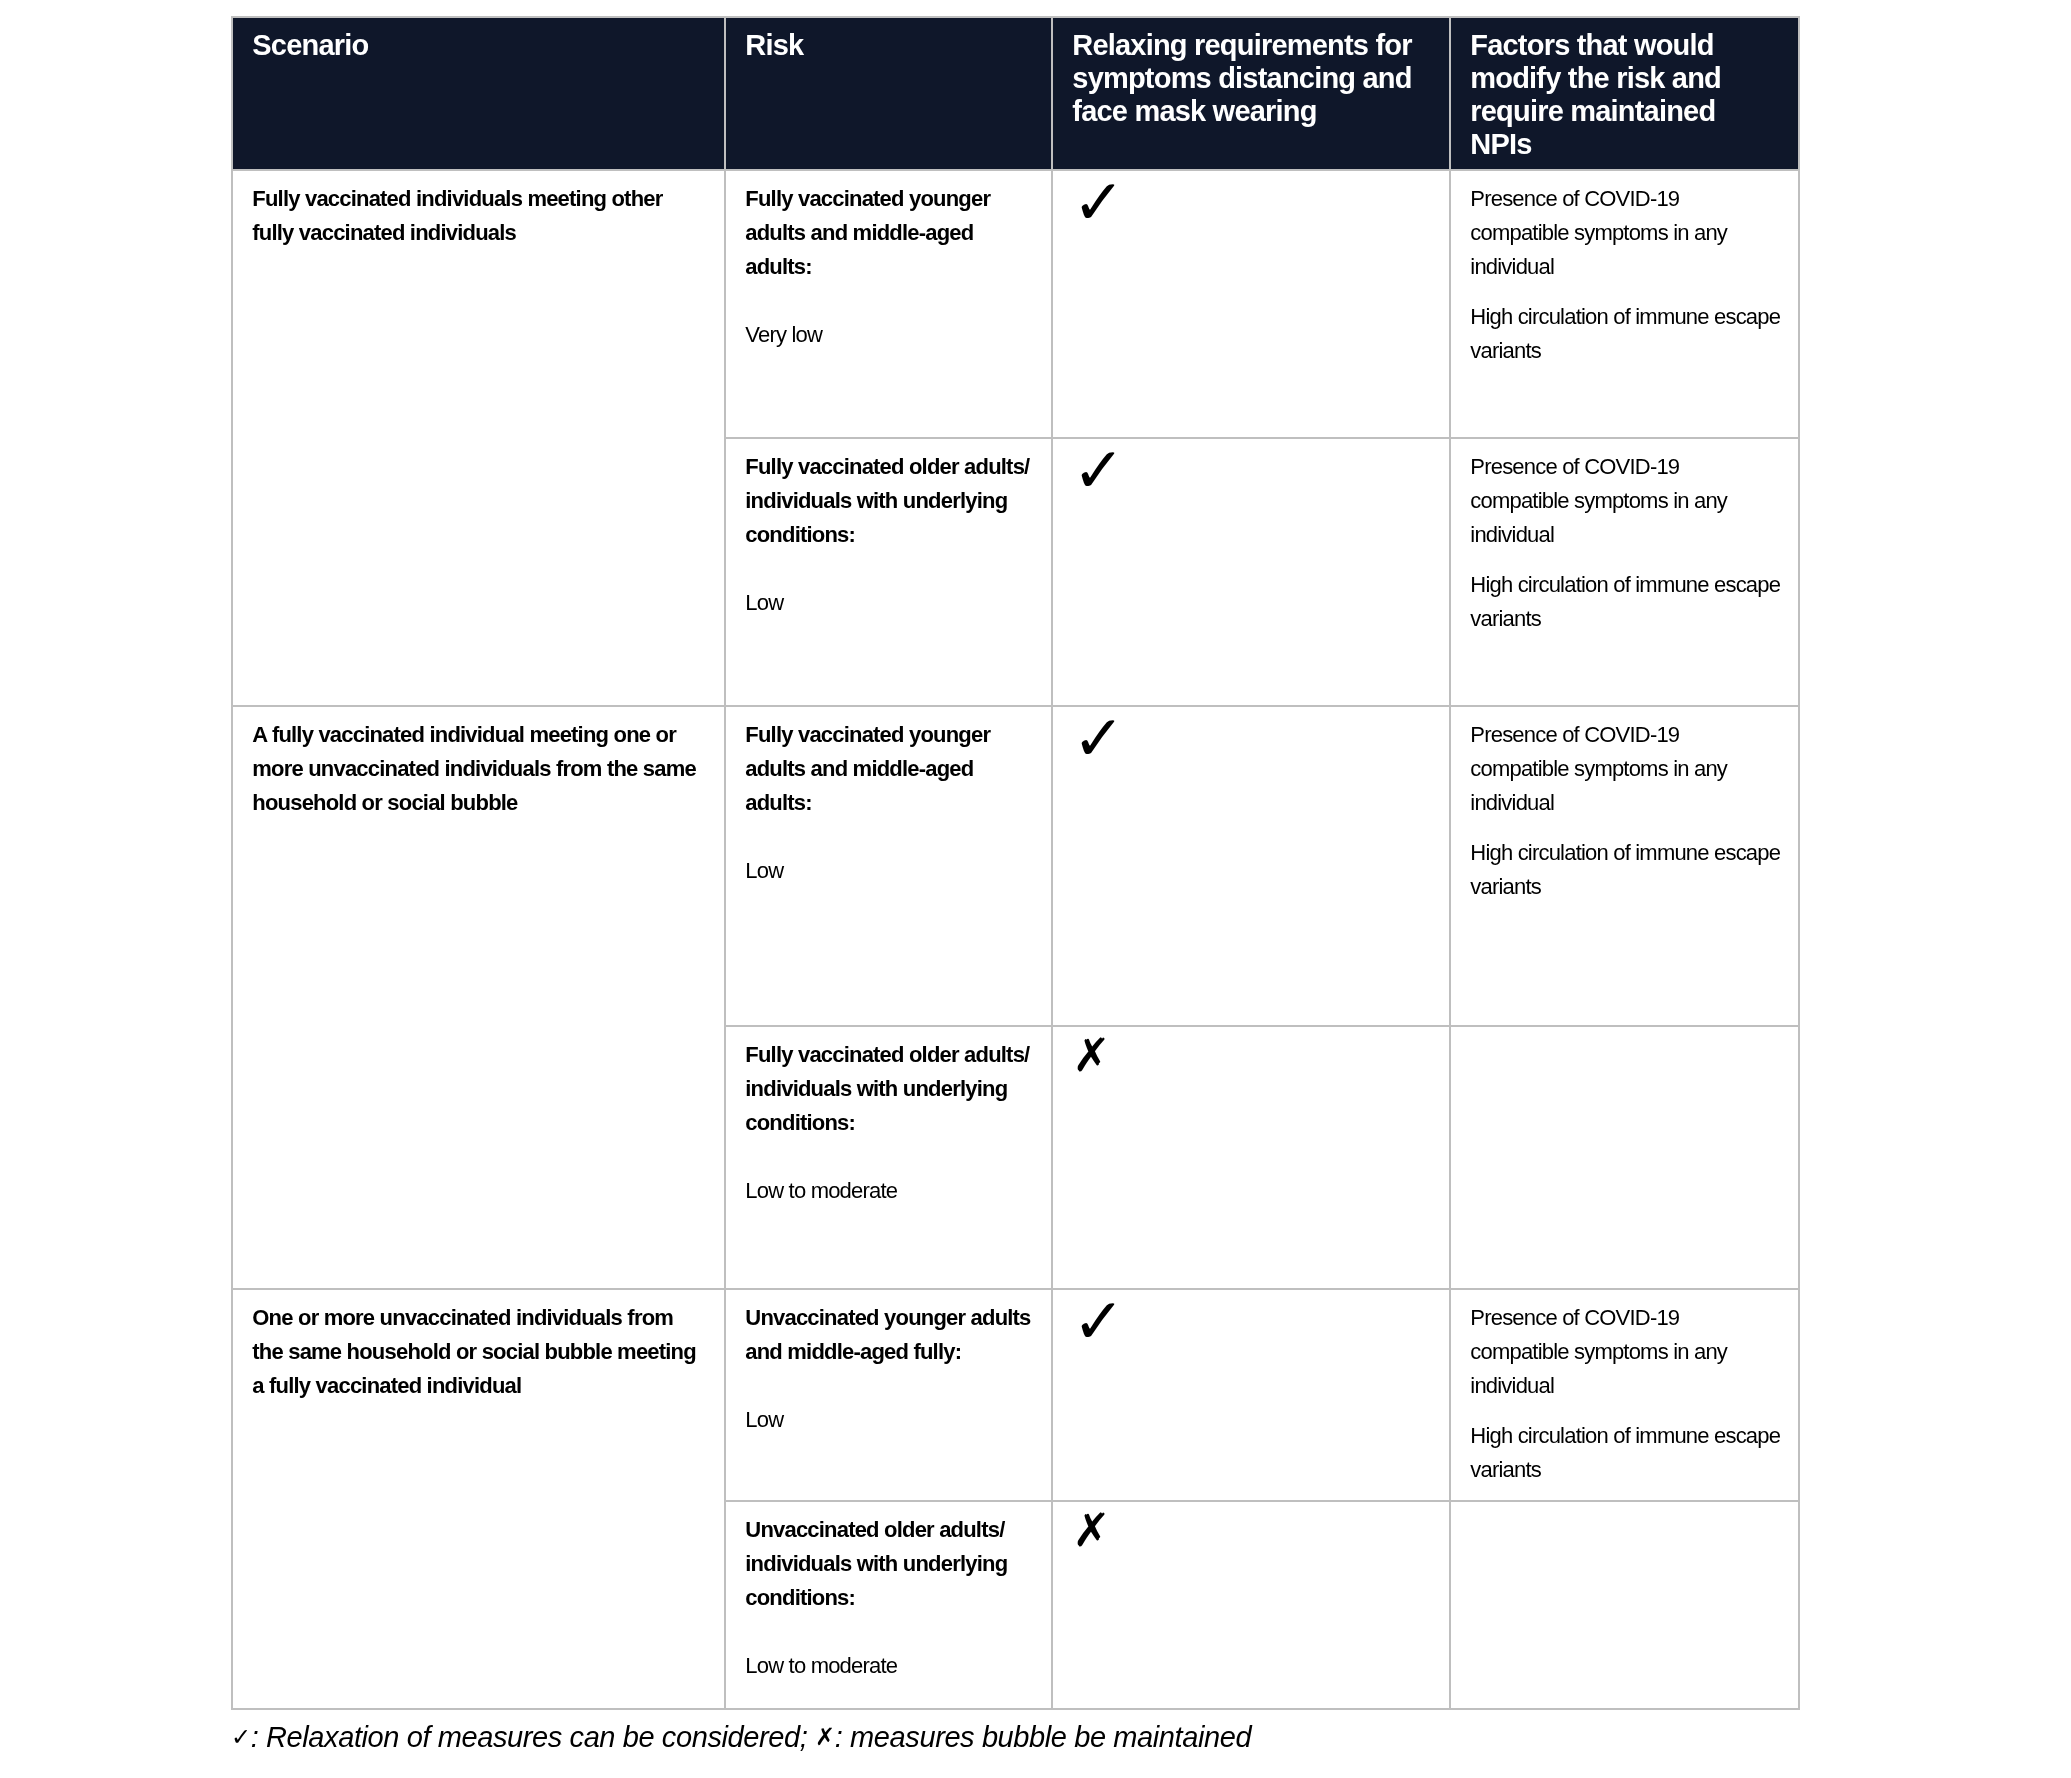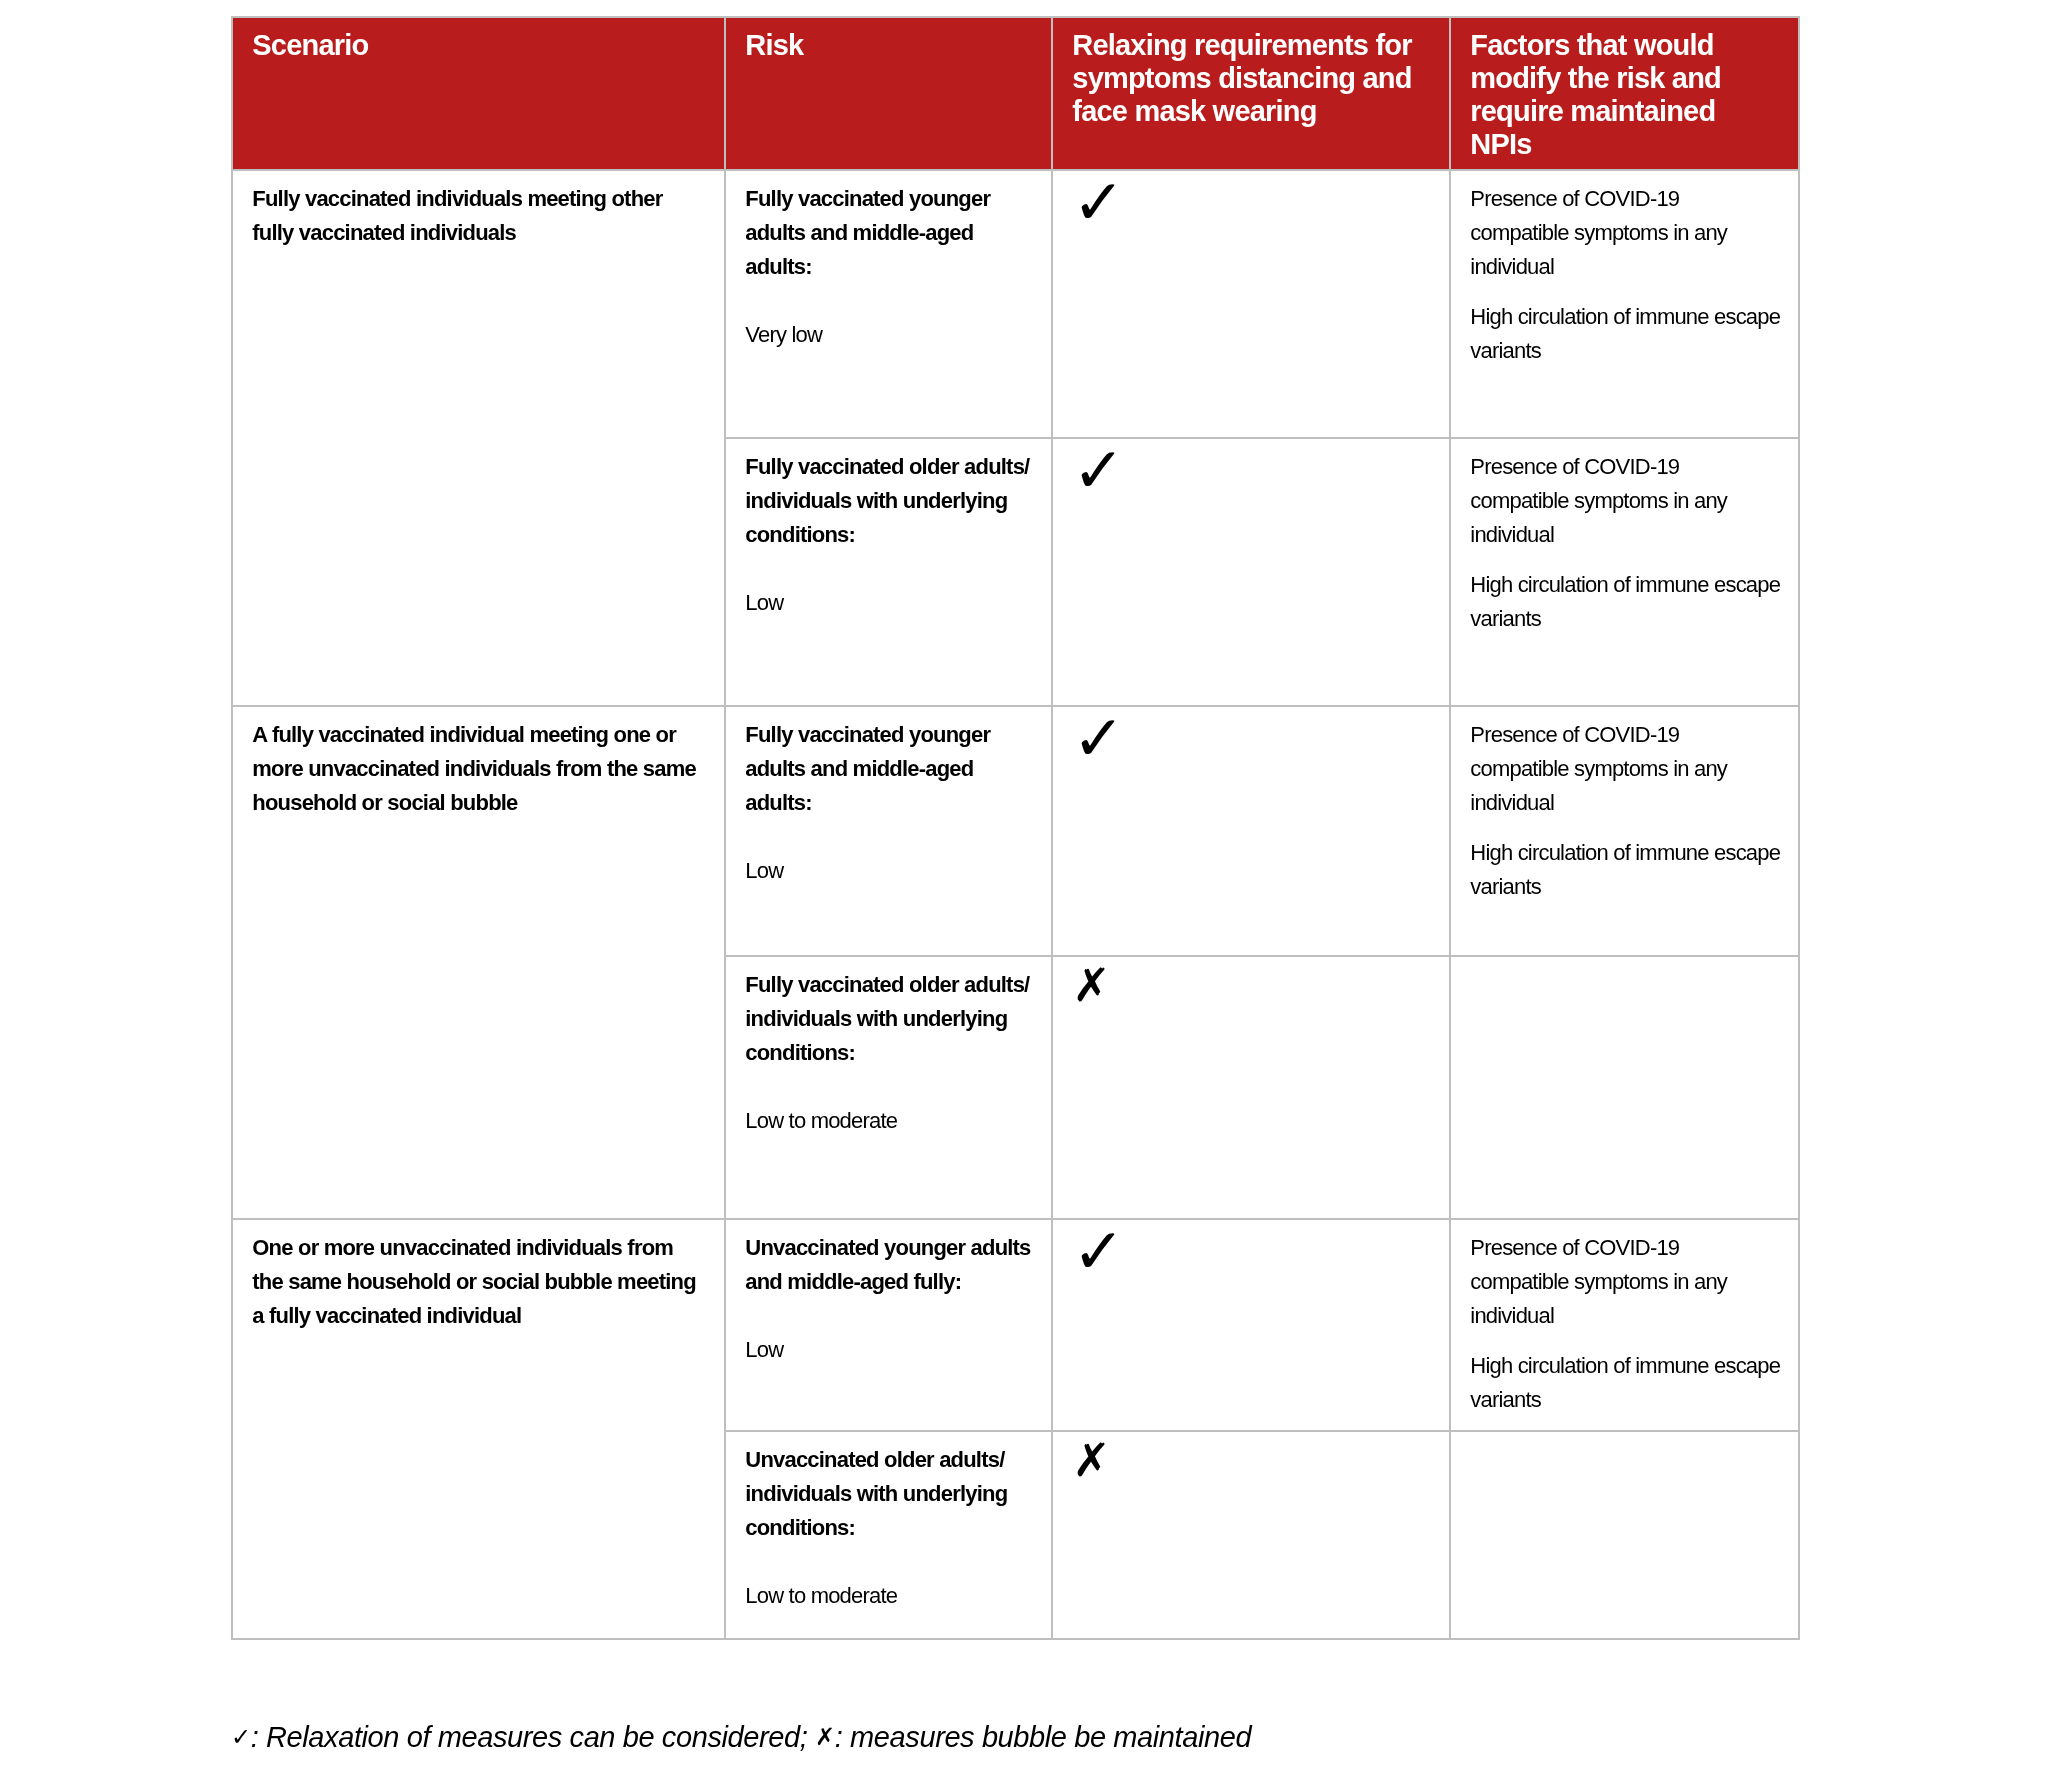--- a/index.html
+++ b/index.html
@@ -9,21 +9,21 @@
   }
   table.risk-table{
     position:absolute;left:231px;top:16px;width:1567px;
     border-collapse:collapse;table-layout:fixed;
   }
   .risk-table th,.risk-table td{
     border:2.6px solid #BFBFBF;vertical-align:top;
     padding:10.5px 17.6px 8.8px 19.3px;overflow:hidden;
   }
   .risk-table th{
-    background:#b91c1c;color:#ffffff;text-align:left;
+    background:#0f172a;color:#ffffff;text-align:left;
     font-size:29px;line-height:33px;letter-spacing:-0.8px;font-weight:bold;
   }
   .risk-table p{margin:0;font-size:22px;line-height:34px;letter-spacing:-0.8px;}
   .cell-bold p.group{font-weight:bold;}
   p.level{margin-top:34px;font-weight:normal;}
   td.factors p + p{margin-top:16px;}
   td.mark{padding-top:5.3px;}
   .mark-check{
     display:inline-block;font-weight:900;font-size:63px;line-height:51px;
     font-family:"DejaVu Sans",sans-serif;letter-spacing:0;
@@ -83,21 +83,21 @@
       </td>
       <td class="mark">
         <span class="mark-check">✓</span>
       </td>
       <td class="factors">
         <p>Presence of COVID-19 compatible symptoms in any individual</p>
         <p>High circulation of immune escape variants</p>
       </td>
     </tr>
 
-    <tr style="height:250px">
+    <tr style="height:320px">
       <td rowspan="2" class="cell-bold">
         <p class="group">A fully vaccinated individual meeting one or more unvaccinated individuals from the same household or social bubble</p>
       </td>
       <td class="cell-bold">
         <p class="group">Fully vaccinated younger adults and middle-aged adults:</p>
         <p class="level">Low</p>
       </td>
       <td class="mark">
         <span class="mark-check">✓</span>
       </td>

